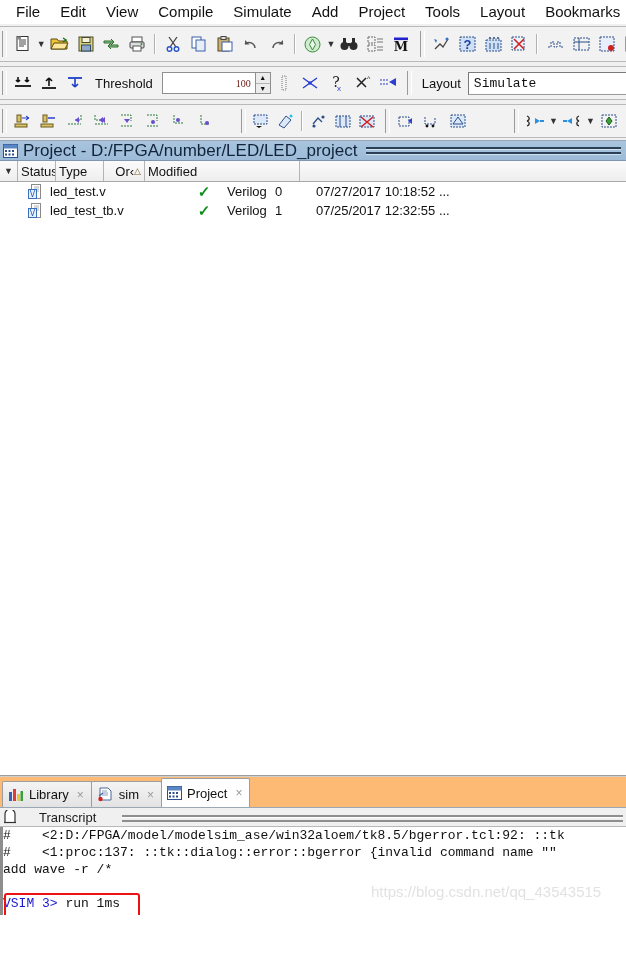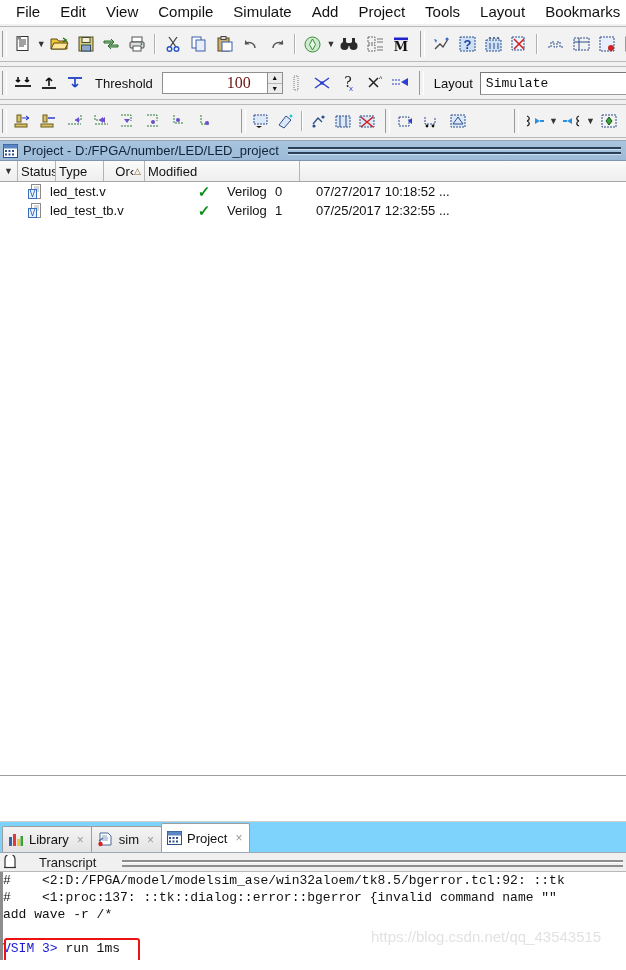--- a/index.html
+++ b/index.html
@@ -47,22 +47,22 @@
     width:11px;height:26px;display:flex;align-items:center;justify-content:center;
     font-size:9px;color:#333;
   }
   .lbl{font-size:13px;color:#111;padding:0 7px;white-space:nowrap;}
   .spin{
     display:flex;align-items:center;border:1px solid #8f8f8f;background:#fff;
     height:20px;margin-left:2px;
   }
   .spin input{
     border:none;outline:none;background:transparent;text-align:right;
-    width:86px;font-family:"Liberation Serif", serif;font-size:16px;color:#6b1414;
-    padding-right:16px;
+    width:86px;font-family:"Liberation Serif", serif;font-size:10px;color:#6b1414;
+    padding-right:4px;
   }
   .spinbtns{
     display:flex;flex-direction:column;width:14px;height:20px;
     border-left:1px solid #8f8f8f;background:#ececec;
   }
   .spinbtns div{
     flex:1;display:flex;align-items:center;justify-content:center;font-size:7px;
     border-bottom:1px solid #b5b5b5;color:#111;
   }
   .spinbtns div:last-child{border-bottom:none;}
@@ -73,21 +73,21 @@
     font-family:"Liberation Mono", monospace;font-size:13px;color:#111;
   }
   
   .projwin{border-top:1px solid #9aa7b5;}
   .projtitle{
     height:19px;background:linear-gradient(#a8c4de,#9dbbd8);
     display:flex;align-items:center;padding:0 3px;gap:5px;
     border-bottom:1px solid #7f97ae;
   }
   .projtitle .ttxt{
-    font-size:13px;color:#12243a;white-space:nowrap;
+    font-size:17px;color:#12243a;white-space:nowrap;
   }
   .gripbars{flex:1;height:11px;position:relative;margin-left:4px;margin-right:2px;
     overflow:hidden;}
   .gripbars i{
     display:block;height:2px;background:#2b3f56;margin-top:2px;
     border-bottom:1px solid #cfe0ef;
   }
   .dotgrip{
     position:absolute;right:26px;top:1px;width:34px;height:9px;
     background-image:
@@ -111,22 +111,22 @@
     background:#ffffff;height:593px;position:relative;overflow:hidden;
     border-bottom:1px solid #9d9d9d;
   }
   .frow{display:flex;height:19px;align-items:center;font-size:13px;color:#111;}
   .fc{display:flex;align-items:center;box-sizing:border-box;overflow:hidden;
       white-space:nowrap;height:19px;}
   .vicon{width:16px;height:16px;position:relative;display:inline-block;}
   .check{color:#0a8f18;font-size:15px;font-weight:bold;}
   
   .tabsrow{
-    height:30px;background:#7dd3fc;display:flex;align-items:flex-end;
-    padding-left:2px;border-top:1px solid #cfcfcf;margin-top:45px;
+    height:30px;background:#fdba74;display:flex;align-items:flex-end;
+    padding-left:2px;border-top:1px solid #cfcfcf;
   }
   .tab{
     display:flex;align-items:center;gap:5px;height:25px;padding:0 7px 0 5px;
     background:linear-gradient(#f4f4f4,#e3e3e3);
     border:1px solid #9d9d9d;border-bottom:none;margin-right:-1px;
     font-size:13px;color:#111;border-radius:2px 2px 0 0;
   }
   .tab.active{background:#ffffff;height:28px;z-index:3;}
   .tab .x{font-size:12px;color:#9a9a9a;margin-left:3px;}
   

